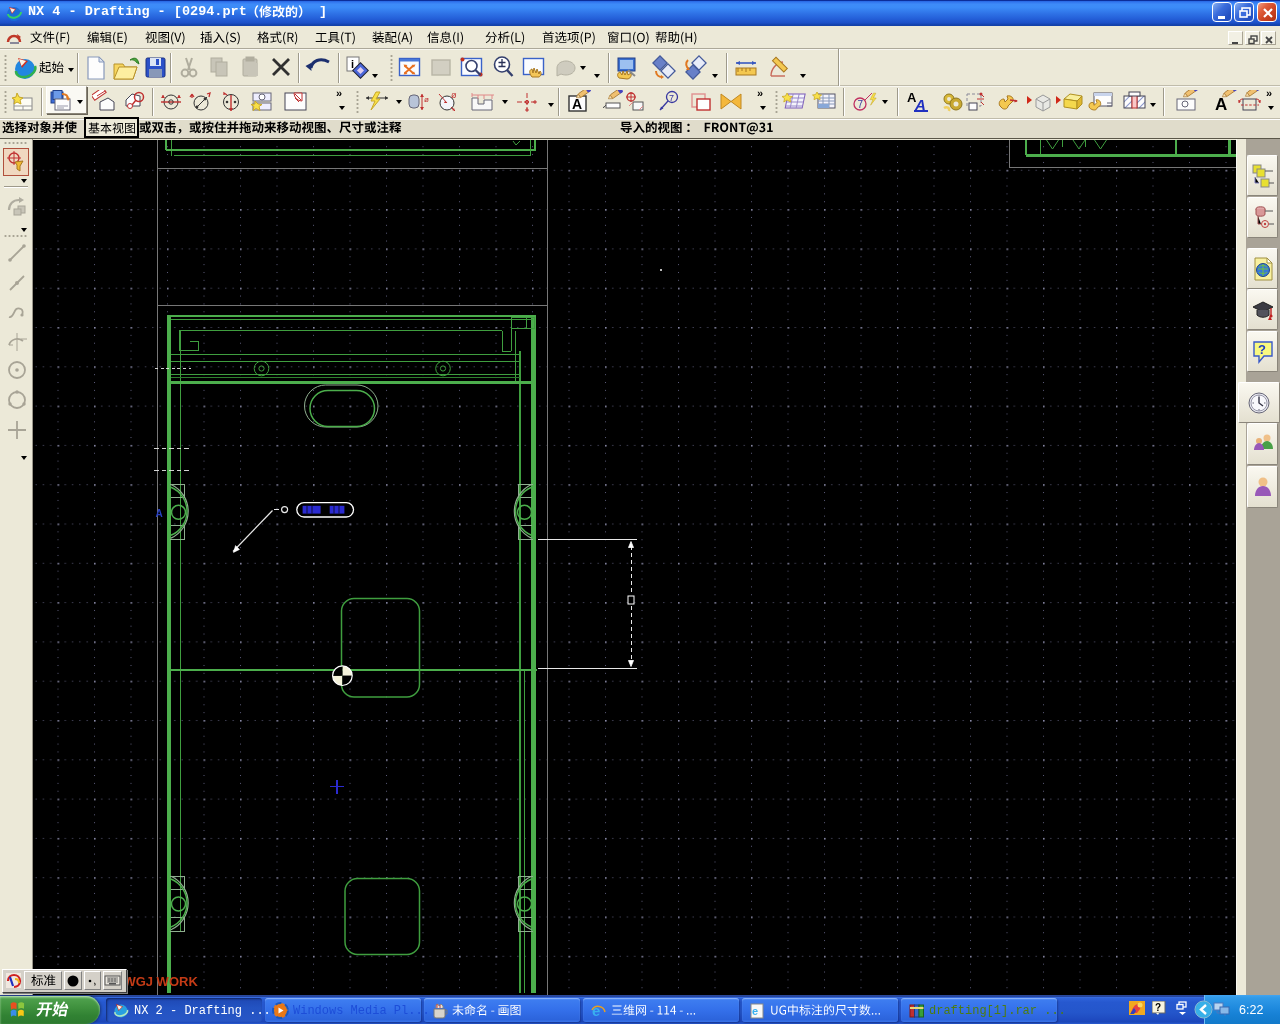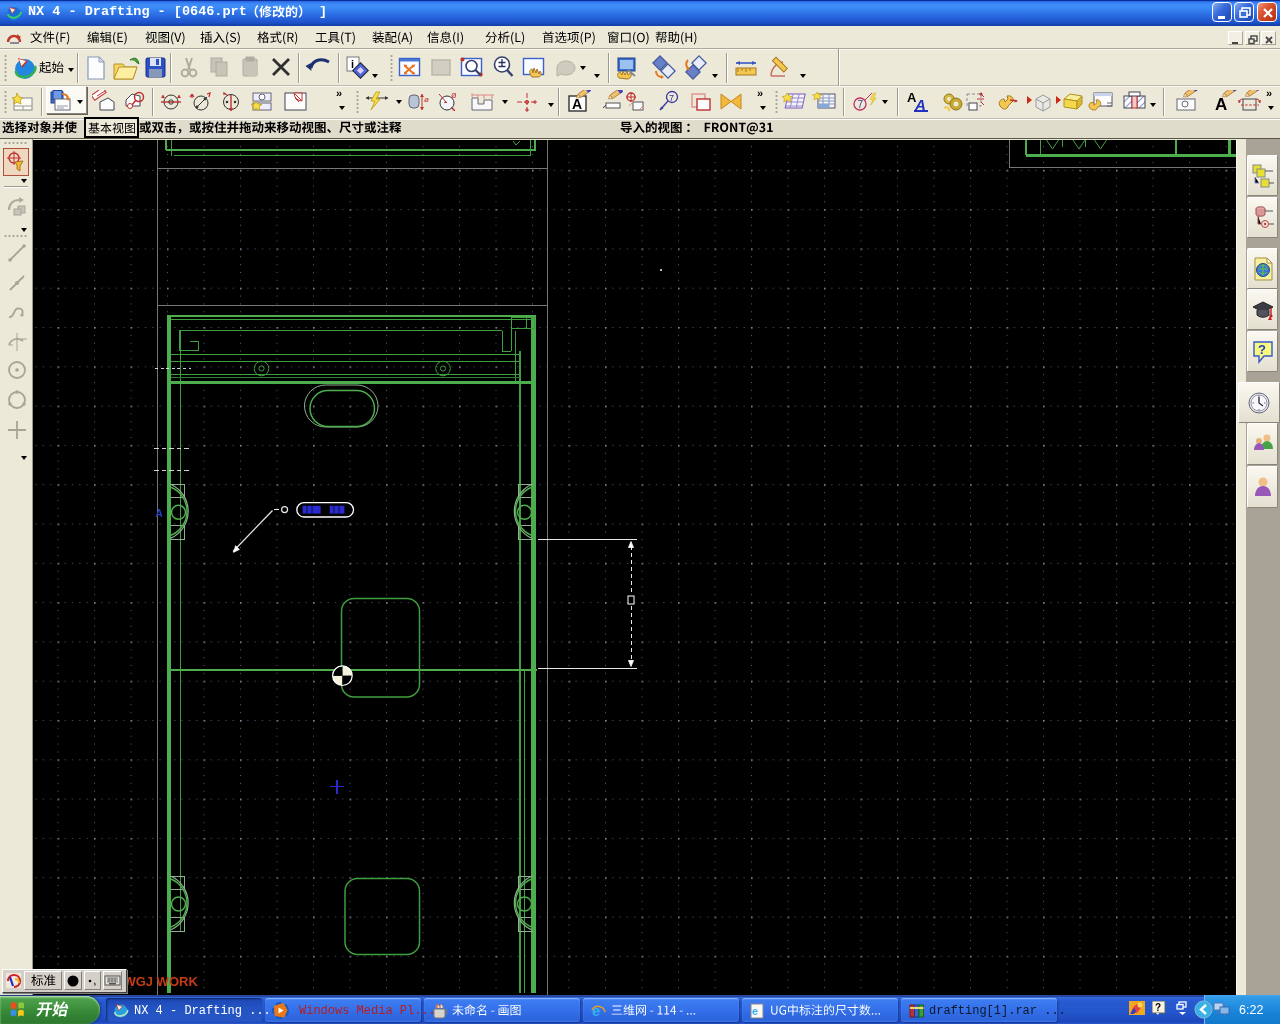--- a/index.html
+++ b/index.html
@@ -10,21 +10,21 @@
 .tri{position:absolute;width:0;height:0;border-left:3.5px solid transparent;border-right:3.5px solid transparent;border-top:4px solid #000}
 </style></head><body>
 <div class="abs" style="left:0;top:0;width:1280px;height:26px;background:linear-gradient(180deg,#1452d6 0%,#2665e2 4%,#3276ee 8%,#3e8bf8 16%,#3c8cf8 28%,#2d6fe4 55%,#2561da 70%,#1c50c8 88%,#1443ae 95%,#1240a6 100%)"></div>
 <div class="abs" style="left:0;top:0;width:1280px;height:1px;background:#0c2e9a"></div>
 <svg style="position:absolute;left:5px;top:4px;" width="18" height="18">
     <circle cx="9" cy="10" r="7" fill="#1a6ed8"></circle>
     <path d="M3 10a6.5 4.5 -15 1 0 13-2" fill="none" stroke="#35d06a" stroke-width="2"></path>
     <path d="M4 3l7 2-4 5z" fill="#e03020"></path>
     <path d="M5 4l5 1.5-3 3.5z" fill="#f5f0e8"></path>
   </svg>
-<span class="abs" style="left:28px;top:4px;font-family:'Liberation Mono',monospace;font-weight:bold;font-size:13.5px;color:#fff">NX 4 - Drafting - [0646.prt</span>
+<span class="abs" style="left:28px;top:4px;font-family:'Liberation Mono',monospace;font-weight:bold;font-size:13.5px;color:#fff">NX 4 - Drafting - [0294.prt</span>
 <svg style="position:absolute;left:246px;top:5px;overflow:visible" width="67" height="18">
     <path d="M8.6 6.5C8.6 9.3 9.8 11.4 11.2 12.7L12.4 12.2C11.1 10.8 10.1 9 10.1 6.5C10.1 4 11.1 2.2 12.4 0.8L11.2 0.3C9.8 1.6 8.6 3.7 8.6 6.5Z M22 6.4C21.3 7 20.1 7.5 19 7.8C19.3 8 19.6 8.4 19.8 8.7C21 8.3 22.3 7.7 23.1 6.9ZM23.3 7.7C22.4 8.5 20.7 9.2 19.1 9.5C19.3 9.8 19.7 10.2 19.8 10.5C21.6 10 23.3 9.2 24.4 8.1ZM24.2 9.1C23.1 10.3 20.8 11 18.4 11.4C18.7 11.7 19 12.2 19.2 12.6C21.9 12.1 24.2 11.2 25.5 9.6ZM16.9 4.1V10.4H18.2V6.2C18.4 6.5 18.6 6.8 18.7 7.1C19.8 6.8 21 6.3 21.9 5.8C22.8 6.3 23.8 6.7 24.9 7C25.1 6.6 25.5 6 25.8 5.7C24.8 5.6 23.9 5.3 23.1 4.9C24 4.2 24.7 3.2 25.2 2.1L24.3 1.7L24 1.7H21.2C21.4 1.4 21.5 1.1 21.6 0.7L20.2 0.4C19.7 1.7 18.9 3 17.9 3.8C18.2 4 18.8 4.4 19 4.7C19.3 4.4 19.6 4.1 19.8 3.8C20.1 4.2 20.4 4.6 20.8 4.9C20 5.3 19.1 5.6 18.2 5.8V4.1ZM20.6 3H23.2C22.9 3.4 22.4 3.8 21.9 4.2C21.4 3.8 21 3.4 20.6 3ZM15.8 0.4C15.2 2.3 14.2 4.3 13.2 5.5C13.4 5.9 13.8 6.8 13.9 7.2C14.2 6.9 14.5 6.5 14.7 6.2V12.6H16.2V3.5C16.6 2.6 16.9 1.7 17.2 0.9Z M34.2 4.2H36.3C36.1 5.5 35.8 6.7 35.3 7.7C34.8 6.6 34.4 5.5 34.2 4.2ZM26.9 1.2V2.7H30.1V4.9H27V9.8C27 10.3 26.8 10.5 26.5 10.6C26.8 11 27 11.8 27.1 12.2C27.5 11.9 28.1 11.6 31.9 10.2C31.8 9.9 31.7 9.2 31.7 8.7L28.6 9.8V6.5H31.7V6.3C32 6.6 32.4 7 32.6 7.2C32.8 6.9 33 6.6 33.2 6.3C33.5 7.3 33.9 8.3 34.4 9.1C33.7 10 32.7 10.7 31.6 11.2C31.8 11.6 32.3 12.3 32.4 12.7C33.6 12.1 34.5 11.4 35.3 10.5C35.9 11.3 36.7 12 37.7 12.5C37.9 12.1 38.4 11.5 38.8 11.2C37.7 10.7 36.9 10.1 36.3 9.2C37 7.8 37.6 6.2 37.9 4.2H38.5V2.7H34.7C34.9 2.1 35 1.4 35.2 0.7L33.6 0.4C33.3 2.4 32.6 4.4 31.7 5.7V1.2Z M46 6.2C46.6 7.1 47.4 8.4 47.8 9.2L49.1 8.4C48.7 7.6 47.8 6.4 47.2 5.5ZM46.6 0.4C46.2 1.9 45.6 3.5 44.9 4.6V2.5H42.8C43.1 2 43.3 1.3 43.5 0.6L41.8 0.4C41.8 1 41.6 1.9 41.4 2.5H39.9V12.2H41.4V11.3H44.9V5.1C45.2 5.4 45.6 5.7 45.9 5.9C46.3 5.3 46.7 4.6 47 3.8H49.8C49.7 8.4 49.5 10.4 49.1 10.8C48.9 11 48.8 11 48.5 11C48.2 11 47.4 11 46.6 11C46.9 11.4 47.1 12.1 47.1 12.5C47.9 12.5 48.7 12.5 49.2 12.5C49.7 12.4 50 12.2 50.4 11.7C50.9 11 51.1 9 51.3 3.1C51.3 2.9 51.3 2.4 51.3 2.4H47.6C47.8 1.9 48 1.3 48.1 0.8ZM41.4 3.9H43.4V6H41.4ZM41.4 9.9V7.3H43.4V9.9Z M56.4 6.5C56.4 3.7 55.2 1.6 53.8 0.3L52.6 0.8C53.9 2.2 54.9 4 54.9 6.5C54.9 9 53.9 10.8 52.6 12.2L53.8 12.7C55.2 11.4 56.4 9.3 56.4 6.5Z" fill="#fff"></path>
   </svg>
 <span class="abs" style="left:319px;top:4px;font-family:'Liberation Mono',monospace;font-weight:bold;font-size:13.5px;color:#fff">]</span>
 <div class="abs" style="left:1212px;top:2px;width:20px;height:20px;border:1px solid #fff;border-radius:4px;background:linear-gradient(135deg,#89b0f0 0%,#3a6cdc 40%,#2450c0 80%)">
     <svg width="18" height="18" style="position:absolute;left:0;top:0">
       <rect x="5" y="13" width="7" height="3" fill="#fff"></rect>
     </svg>
   </div>
 <div class="abs" style="left:1233.5px;top:2px;width:20px;height:20px;border:1px solid #fff;border-radius:4px;background:linear-gradient(135deg,#89b0f0 0%,#3a6cdc 40%,#2450c0 80%)">
@@ -782,27 +782,27 @@
 <div class="abs" style="left:424px;top:998px;width:156px;height:24px;border-radius:3px;background:linear-gradient(180deg,#5490f8 0%,#3d7cf0 10%,#3470ea 50%,#2c64dc 90%,#3a74e8 100%);box-shadow:inset 0 1px 1px rgba(255,255,255,.35),1px 1px 2px rgba(0,0,40,.3)"></div>
 <div class="abs" style="left:583px;top:998px;width:156px;height:24px;border-radius:3px;background:linear-gradient(180deg,#5490f8 0%,#3d7cf0 10%,#3470ea 50%,#2c64dc 90%,#3a74e8 100%);box-shadow:inset 0 1px 1px rgba(255,255,255,.35),1px 1px 2px rgba(0,0,40,.3)"></div>
 <div class="abs" style="left:742px;top:998px;width:156px;height:24px;border-radius:3px;background:linear-gradient(180deg,#5490f8 0%,#3d7cf0 10%,#3470ea 50%,#2c64dc 90%,#3a74e8 100%);box-shadow:inset 0 1px 1px rgba(255,255,255,.35),1px 1px 2px rgba(0,0,40,.3)"></div>
 <div class="abs" style="left:901px;top:998px;width:156px;height:24px;border-radius:3px;background:linear-gradient(180deg,#5490f8 0%,#3d7cf0 10%,#3470ea 50%,#2c64dc 90%,#3a74e8 100%);box-shadow:inset 0 1px 1px rgba(255,255,255,.35),1px 1px 2px rgba(0,0,40,.3)"></div>
 <svg style="position:absolute;left:113px;top:1002px;" width="17" height="17">
     <circle cx="8" cy="9" r="6.5" fill="#28a0e0"></circle>
     <path d="M2 10a6.5 4 -15 1 0 12.5-2" fill="none" stroke="#b0e8c0" stroke-width="1.6"></path>
     <path d="M3 2l7 2.5-4.5 4.5z" fill="#d03020"></path>
     <path d="M4 3l5 1.8-3.2 3.2z" fill="#f8f4ea"></path>
   </svg>
-<span class="abs" style="left:134px;top:1004px;font-size:12px;color:#fff;font-family:'Liberation Mono',monospace">NX 4 - Drafting ...</span>
+<span class="abs" style="left:134px;top:1004px;font-size:12px;color:#fff;font-family:'Liberation Mono',monospace">NX 2 - Drafting ...</span>
 <svg style="position:absolute;left:272px;top:1002px;" width="17" height="17">
     <circle cx="8.5" cy="8.5" r="7.5" fill="#e87818"></circle>
     <circle cx="8.5" cy="8.5" r="7.5" fill="none" stroke="#1858c0" stroke-width="2" stroke-dasharray="6 4"></circle>
     <path d="M6.5 5.5l5 3-5 3z" fill="#fff"></path>
   </svg>
-<span class="abs" style="left:299px;top:1004px;font-size:12px;color:#b91c1c;font-family:'Liberation Mono',monospace">Windows Media Pl...</span>
+<span class="abs" style="left:293px;top:1004px;font-size:12px;color:#1d4ed8;font-family:'Liberation Mono',monospace">Windows Media Pl...</span>
 <svg style="position:absolute;left:431px;top:1002px;" width="17" height="17">
     <path d="M3 7h11v7a2 2 0 0 1-2 2H5a2 2 0 0 1-2-2z" fill="#d8d4cc" stroke="#777"></path>
     <path d="M14 8h2v4h-2" fill="none" stroke="#777"></path>
     <path d="M5 6V3l2-1 1 2 2-2 2 2v2" fill="#e8e4dc" stroke="#888"></path>
     <path d="M6 2v4m3-3v3" stroke="#c04040"></path>
   </svg>
 <svg style="position:absolute;left:452px;top:1003.5px;overflow:visible" width="71" height="17">
     <path d="M5.5 0.5V2.4H1.6V3.3H5.5V5.4H0.7V6.3H5C3.9 7.8 2.1 9.3 0.4 10.1C0.6 10.3 0.9 10.6 1.1 10.8C2.7 10 4.3 8.6 5.5 7V11.5H6.5V7C7.6 8.6 9.3 10.1 10.9 10.9C11.1 10.6 11.4 10.3 11.6 10.1C9.9 9.3 8.1 7.8 7 6.3H11.3V5.4H6.5V3.3H10.5V2.4H6.5V0.5Z M18.1 0.3C16.9 1.9 14.6 3.5 12.4 4.1C12.6 4.3 12.8 4.7 12.9 4.9C13.8 4.6 14.7 4.2 15.6 3.7V4.5H20.4V3.7C21.2 4.2 22.1 4.6 22.9 4.9C23.1 4.6 23.4 4.2 23.6 4C21.7 3.5 19.7 2.4 18.6 1.1L18.8 0.9ZM15.6 3.6C16.5 3.1 17.4 2.4 18 1.7C18.7 2.4 19.5 3.1 20.3 3.6ZM13.5 5.5V10.6H14.4V9.6H17.2V5.5ZM14.4 6.3H16.3V8.8H14.4ZM18.5 5.5V11.5H19.3V6.3H21.6V8.8C21.6 9 21.6 9 21.4 9C21.3 9 20.7 9 20 9C20.1 9.3 20.2 9.6 20.3 9.9C21.2 9.9 21.8 9.9 22.1 9.7C22.4 9.6 22.5 9.3 22.5 8.8V5.5Z M27.2 4.2C27.8 4.6 28.5 5.2 29 5.7C27.6 6.4 26.1 7 24.6 7.3C24.7 7.5 24.9 7.9 25 8.1C25.7 8 26.4 7.8 27 7.5V11.5H27.9V10.9H33.3V11.5H34.2V6.5H29.4C31.4 5.4 33.1 3.9 34.1 2L33.5 1.6L33.4 1.7H29.1C29.4 1.3 29.7 1 29.9 0.6L28.9 0.4C28.2 1.6 26.8 2.9 24.8 3.9C25 4 25.3 4.3 25.5 4.5C26.6 4 27.6 3.3 28.3 2.5H32.8C32.1 3.6 31 4.5 29.8 5.2C29.3 4.7 28.5 4.1 27.9 3.7ZM33.3 10.1H27.9V7.3H33.3Z M39.2 7.6H42.3V6.8H39.2Z M46.6 1.3V2.1H56.5V1.3ZM48.6 3.5V8.9H54.4V3.5ZM49.4 6.5H51.1V8.1H49.4ZM51.9 6.5H53.6V8.1H51.9ZM49.4 4.2H51.1V5.8H49.4ZM51.9 4.2H53.6V5.8H51.9ZM46.6 4.2V10.9H55.6V11.5H56.5V4.2H55.6V10.1H47.5V4.2Z M62 7.2C63 7.4 64.2 7.8 64.9 8.2L65.3 7.6C64.6 7.2 63.4 6.9 62.4 6.7ZM60.8 8.7C62.5 8.9 64.6 9.4 65.7 9.8L66.1 9.2C65 8.8 62.9 8.3 61.3 8.1ZM58.5 1V11.5H59.4V11H67.6V11.5H68.5V1ZM59.4 10.2V1.8H67.6V10.2ZM62.5 2.1C61.9 3 60.9 4 59.8 4.6C60 4.7 60.3 5 60.5 5.1C60.8 4.9 61.2 4.6 61.6 4.3C61.9 4.7 62.4 5 62.9 5.4C61.8 5.8 60.7 6.2 59.6 6.4C59.8 6.6 60 6.9 60.1 7.1C61.2 6.9 62.5 6.4 63.6 5.8C64.6 6.3 65.8 6.8 66.9 7C67 6.8 67.2 6.5 67.4 6.3C66.4 6.1 65.3 5.8 64.4 5.4C65.3 4.8 66 4.1 66.5 3.3L66 3L65.9 3H62.8C63 2.8 63.1 2.6 63.3 2.3ZM62.1 3.8 62.2 3.7H65.3C64.8 4.2 64.3 4.6 63.6 5C63 4.6 62.5 4.2 62.1 3.8Z" fill="#fff"></path>
   </svg>
 <svg style="position:absolute;left:590px;top:1002px;" width="17" height="17">
@@ -818,21 +818,21 @@
   </svg>
 <svg style="position:absolute;left:770px;top:1003.5px;overflow:visible" width="112" height="17">
     <path d="M4.3 10.7C6.1 10.7 7.5 9.8 7.5 6.9V1.8H6.4V7C6.4 9.1 5.5 9.7 4.3 9.7C3.2 9.7 2.3 9.1 2.3 7V1.8H1.2V6.9C1.2 9.8 2.5 10.7 4.3 10.7Z M13.3 10.7C14.5 10.7 15.5 10.3 16 9.7V6H13.1V6.9H15V9.2C14.7 9.6 14.1 9.7 13.4 9.7C11.5 9.7 10.5 8.4 10.5 6.1C10.5 3.9 11.6 2.6 13.4 2.6C14.3 2.6 14.9 3 15.3 3.4L15.9 2.7C15.4 2.2 14.6 1.6 13.4 1.6C11.1 1.6 9.3 3.3 9.3 6.2C9.3 9 11 10.7 13.3 10.7Z M22.4 0.5V2.6H18.1V8.3H19V7.6H22.4V11.5H23.4V7.6H26.8V8.3H27.7V2.6H23.4V0.5ZM19 6.7V3.5H22.4V6.7ZM26.8 6.7H23.4V3.5H26.8Z M34.5 1.4V2.2H39.7V1.4ZM38.3 6.7C38.8 7.9 39.4 9.4 39.6 10.4L40.4 10.1C40.2 9.1 39.6 7.6 39 6.4ZM34.8 6.5C34.5 7.7 34 9 33.3 9.9C33.5 10 33.9 10.2 34 10.3C34.7 9.4 35.3 8 35.6 6.6ZM34 4.3V5.1H36.6V10.3C36.6 10.5 36.5 10.5 36.3 10.6C36.2 10.6 35.6 10.6 35 10.5C35.1 10.8 35.2 11.2 35.3 11.5C36.1 11.5 36.7 11.4 37 11.3C37.4 11.1 37.5 10.9 37.5 10.4V5.1H40.4V4.3ZM31.3 0.5V3H29.5V3.9H31.2C30.8 5.4 30 7.1 29.2 8C29.4 8.2 29.6 8.6 29.7 8.8C30.3 8.1 30.9 6.8 31.3 5.5V11.5H32.2V5.2C32.7 5.8 33.1 6.6 33.3 6.9L33.9 6.2C33.6 5.9 32.6 4.6 32.2 4.2V3.9H33.8V3H32.2V0.5Z M42 1.3C42.8 1.6 43.8 2.2 44.3 2.6L44.8 1.9C44.3 1.5 43.3 1 42.6 0.6ZM41.4 4.6C42.2 5 43.2 5.5 43.6 5.9L44.1 5.1C43.6 4.8 42.6 4.2 41.9 3.9ZM41.8 10.8 42.5 11.4C43.2 10.3 44.1 8.8 44.7 7.5L44.1 6.9C43.4 8.3 42.4 9.9 41.8 10.8ZM47.5 0.7C47.9 1.4 48.3 2.2 48.5 2.7L49.4 2.4C49.2 1.8 48.7 1 48.3 0.4ZM44.9 2.8V3.6H48.1V6.3H45.4V7.2H48.1V10.3H44.5V11.1H52.5V10.3H49V7.2H51.7V6.3H49V3.6H52.2V2.8Z M59.5 5.5C60.2 6.4 61 7.6 61.4 8.3L62.1 7.8C61.8 7.1 60.9 5.9 60.2 5.1ZM55.8 0.5C55.7 1 55.5 1.8 55.3 2.4H54V11.2H54.8V10.3H58.1V2.4H56.1C56.3 1.9 56.6 1.2 56.8 0.6ZM54.8 3.2H57.3V5.7H54.8ZM54.8 9.4V6.5H57.3V9.4ZM60.1 0.4C59.7 2.1 59.1 3.7 58.2 4.8C58.5 4.9 58.8 5.2 59 5.3C59.4 4.8 59.8 4 60.1 3.2H63.2C63 8 62.9 9.9 62.5 10.3C62.3 10.4 62.2 10.5 62 10.5C61.7 10.5 61 10.5 60.2 10.4C60.3 10.6 60.4 11 60.5 11.3C61.1 11.3 61.8 11.3 62.3 11.3C62.7 11.2 63 11.1 63.2 10.8C63.7 10.2 63.9 8.3 64.1 2.8C64.1 2.7 64.1 2.4 64.1 2.4H60.4C60.6 1.8 60.8 1.2 61 0.6Z M67.1 1.1V4.5C67.1 6.4 66.9 9.1 65.3 10.9C65.5 11 65.9 11.4 66.1 11.6C67.4 10 67.9 7.7 68 5.8H71.1C71.9 8.6 73.3 10.6 75.8 11.5C75.9 11.2 76.2 10.9 76.4 10.7C74.1 9.9 72.7 8.2 72 5.8H75.3V1.1ZM68 1.9H74.3V4.9H68V4.5Z M78.9 5.6C79.8 6.5 80.7 7.8 81.1 8.7L81.9 8.1C81.5 7.3 80.6 6 79.7 5.1ZM84.5 0.5V3H77.5V3.9H84.5V10.2C84.5 10.5 84.4 10.5 84.1 10.6C83.8 10.6 82.8 10.6 81.7 10.5C81.8 10.8 82 11.3 82.1 11.5C83.4 11.5 84.3 11.5 84.8 11.4C85.3 11.2 85.5 10.9 85.5 10.2V3.9H88.3V3H85.5V0.5Z M94.2 0.7C94 1.2 93.6 1.9 93.3 2.3L93.9 2.6C94.2 2.2 94.6 1.6 95 1ZM90 1C90.3 1.5 90.6 2.2 90.7 2.6L91.4 2.3C91.3 1.9 91 1.2 90.6 0.8ZM93.8 7.4C93.6 8.1 93.2 8.6 92.7 9C92.3 8.8 91.8 8.6 91.4 8.4C91.5 8.1 91.7 7.8 91.9 7.4ZM90.2 8.7C90.8 9 91.5 9.3 92.1 9.6C91.3 10.1 90.4 10.5 89.4 10.7C89.6 10.9 89.8 11.2 89.8 11.4C90.9 11.1 92 10.7 92.8 10C93.2 10.2 93.6 10.4 93.9 10.6L94.4 10C94.2 9.9 93.8 9.6 93.4 9.4C94.1 8.7 94.6 7.9 94.9 6.9L94.4 6.6L94.2 6.7H92.3L92.5 6.1L91.7 5.9C91.6 6.2 91.5 6.4 91.4 6.7H89.8V7.4H91C90.8 7.9 90.5 8.4 90.2 8.7ZM92 0.5V2.7H89.5V3.5H91.7C91.2 4.2 90.2 5 89.4 5.3C89.6 5.5 89.8 5.8 89.9 6C90.6 5.6 91.4 5 92 4.2V5.7H92.8V4.1C93.4 4.5 94.2 5.1 94.5 5.3L95 4.7C94.7 4.5 93.6 3.8 93 3.5H95.3V2.7H92.8V0.5ZM96.5 0.6C96.2 2.7 95.6 4.7 94.7 6C94.9 6.1 95.2 6.4 95.4 6.5C95.7 6.1 96 5.5 96.2 5C96.5 6.1 96.8 7.2 97.2 8.2C96.6 9.3 95.6 10.2 94.3 10.8C94.5 11 94.8 11.4 94.8 11.6C96.1 10.9 97 10.1 97.7 9C98.3 10 99 10.8 100 11.4C100.1 11.2 100.4 10.9 100.6 10.7C99.6 10.2 98.8 9.3 98.2 8.2C98.8 6.9 99.2 5.4 99.5 3.6H100.3V2.8H96.9C97 2.1 97.2 1.4 97.3 0.7ZM98.6 3.6C98.4 5 98.1 6.2 97.7 7.2C97.3 6.2 96.9 4.9 96.7 3.6Z M102.6 10.7C103 10.7 103.4 10.4 103.4 9.9C103.4 9.4 103 9 102.6 9C102.1 9 101.8 9.4 101.8 9.9C101.8 10.4 102.1 10.7 102.6 10.7Z M105.9 10.7C106.4 10.7 106.7 10.4 106.7 9.9C106.7 9.4 106.4 9 105.9 9C105.5 9 105.1 9.4 105.1 9.9C105.1 10.4 105.5 10.7 105.9 10.7Z M109.3 10.7C109.7 10.7 110.1 10.4 110.1 9.9C110.1 9.4 109.7 9 109.3 9C108.8 9 108.5 9.4 108.5 9.9C108.5 10.4 108.8 10.7 109.3 10.7Z" fill="#fff"></path>
   </svg>
 <svg style="position:absolute;left:908px;top:1002px;" width="17" height="17">
     <rect x="2" y="3" width="4.5" height="12" fill="#c03030" stroke="#801818"></rect>
     <rect x="6.5" y="3" width="4.5" height="12" fill="#3868c8" stroke="#1c3a80"></rect>
     <rect x="11" y="3" width="4.5" height="12" fill="#38a038" stroke="#1c6020"></rect>
     <rect x="2" y="5" width="13.5" height="2" fill="#e8d878"></rect>
   </svg>
-<span class="abs" style="left:929px;top:1004px;font-size:12px;color:#0f172a;font-family:'Liberation Mono',monospace">drafting[1].rar ...</span>
+<span class="abs" style="left:929px;top:1004px;font-size:12px;color:#4d7c0f;font-family:'Liberation Mono',monospace">drafting[1].rar ...</span>
 <div class="abs" style="left:1204px;top:995px;width:76px;height:29px;background:linear-gradient(180deg,#42a4f0 0%,#309ae8 10%,#1f8ade 45%,#1680d4 70%,#127aca 100%);border-left:1px solid #70c0f4"></div>
 <svg style="position:absolute;left:1129px;top:1001px;" width="17" height="15">
     <rect x="0" y="0" width="16" height="14" fill="#f0a820"></rect>
     <path d="M2 12c1-5 4-9 7-9 2 0 3 2 2 5l-3 4z" fill="#e84040"></path>
     <path d="M1 13l4-6 2 3-2 3z" fill="#3040c0"></path>
     <circle cx="11" cy="4" r="2.5" fill="#f8d860"></circle>
   </svg>
 <svg style="position:absolute;left:1152px;top:1001px;" width="15" height="15">
     <rect x="0" y="0" width="13" height="12" fill="#f8f4e0" stroke="#666"></rect>
     <text x="3" y="10" font-size="10" font-weight="bold">?</text>

